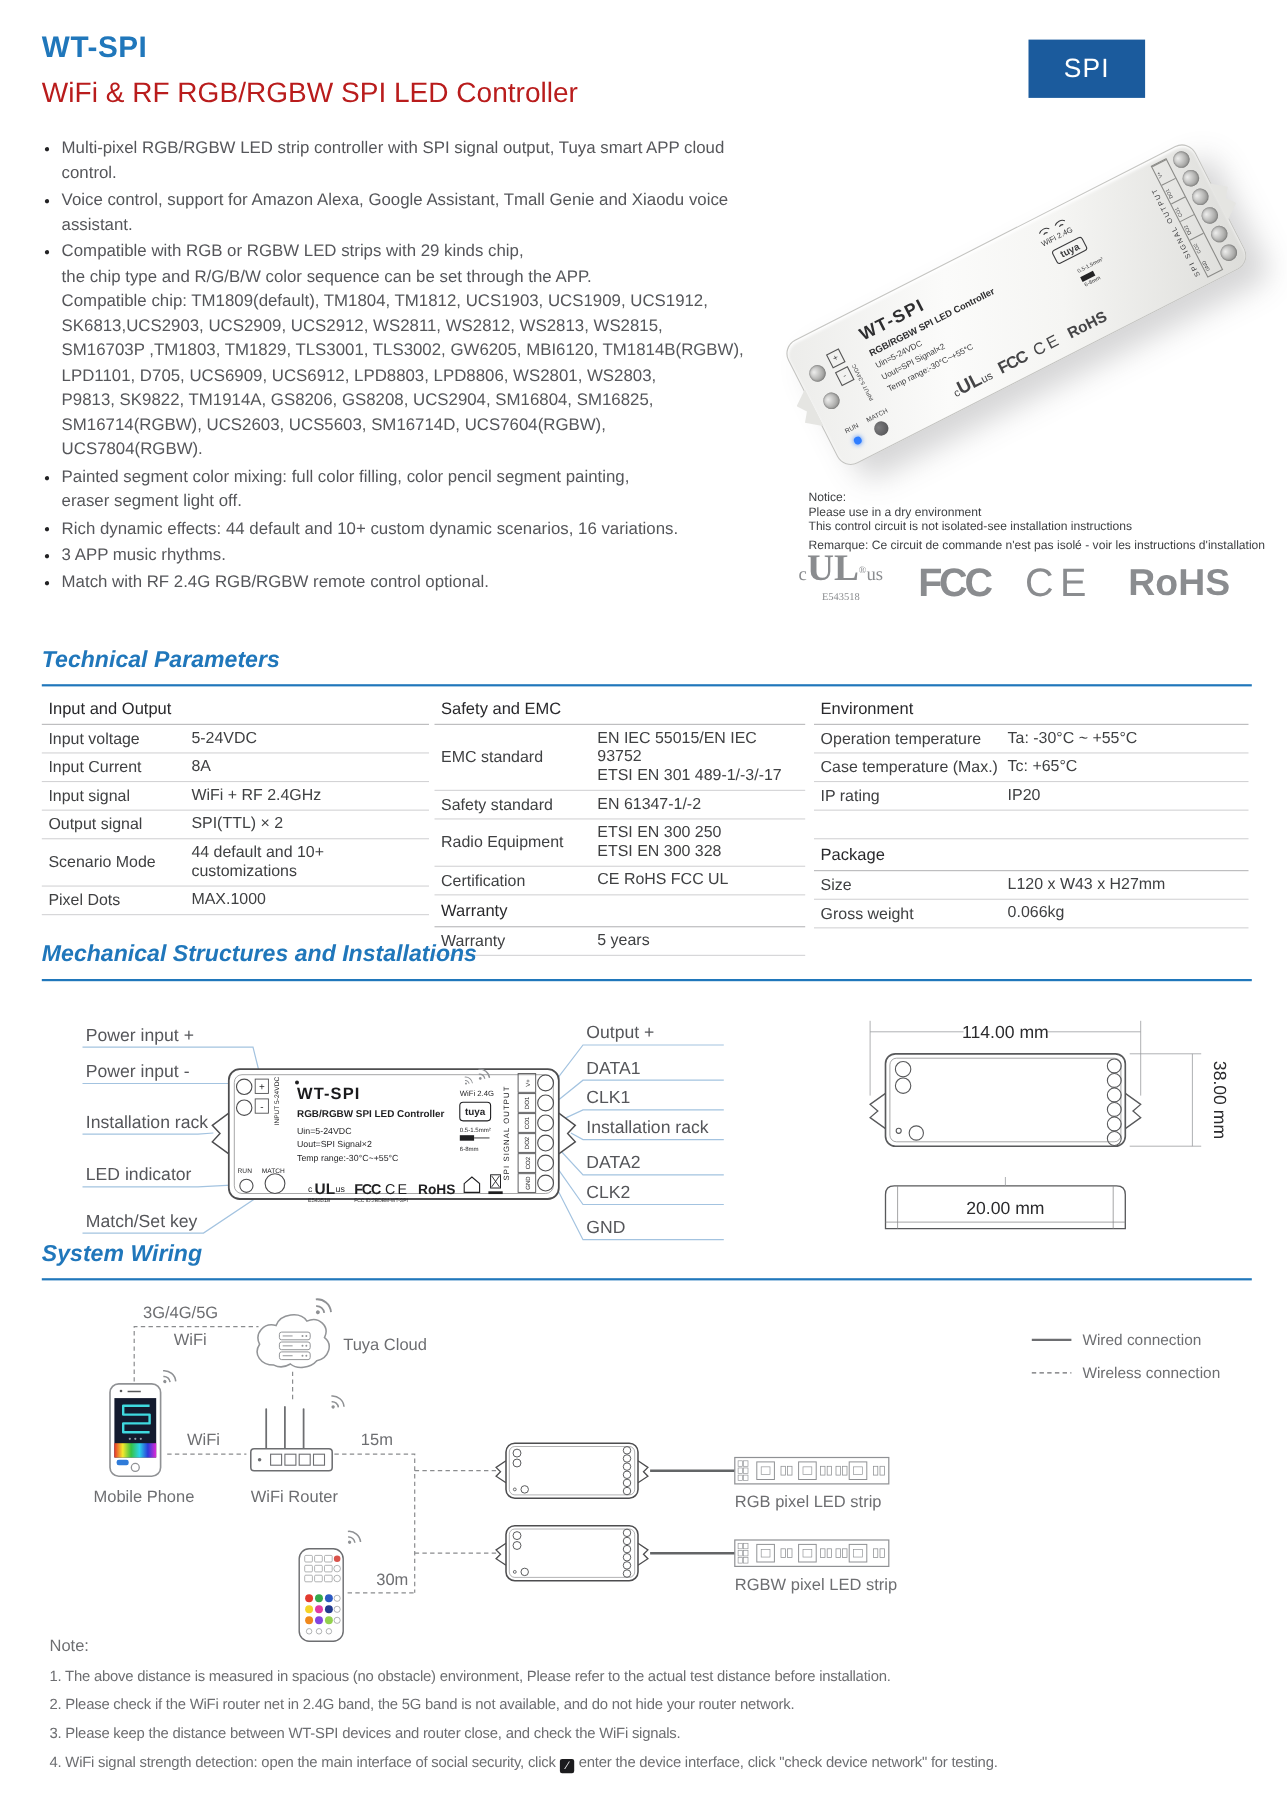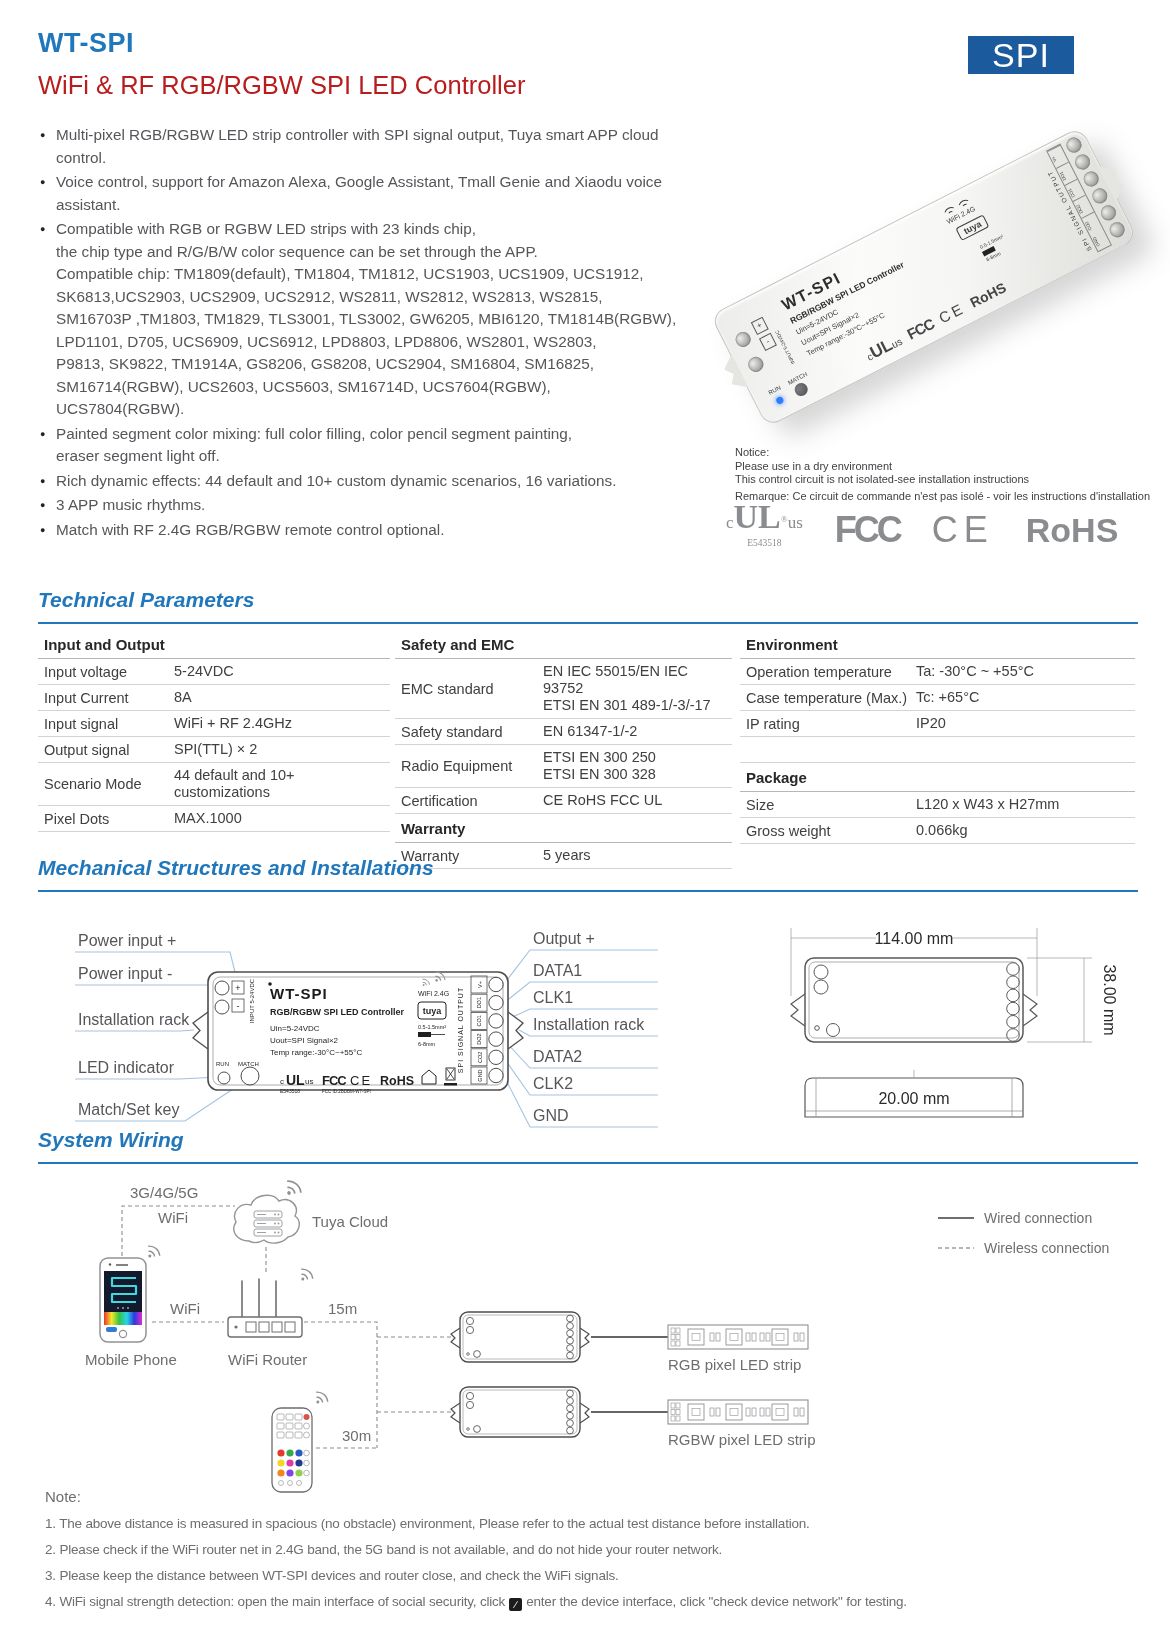--- a/index.html
+++ b/index.html
@@ -1,23 +1,23 @@
 <!DOCTYPE html>
 <html><head>
 <meta charset="utf-8">
 <style>
   html,body {margin:0;padding:0;background:#fff;}
   .page {position:relative; width:1170px; height:1638px; background:#fff; overflow:hidden;
          font-family:"Liberation Sans",sans-serif; color:#414044;}
   
   .model-title {position:absolute; left:38px; top:28px; font-size:27px; font-weight:600;
                 color:#2077bb; letter-spacing:.5px;}
-  .spi-badge {position:absolute; left:935px; top:36px; width:106px; height:38px; background:#1b5b9d;
-              color:#fff; font-size:34px; display:flex; align-items:center; justify-content:center;
-              letter-spacing:1px;margin-left:33px;}
+  .spi-badge {position:absolute; left:935px; top:36px; width:106px; height:53px; background:#1b5b9d;
+              color:#fff; font-size:24px; display:flex; align-items:center; justify-content:center;
+              letter-spacing:1px;}
   .prod-title {position:absolute; left:38px; top:71px; font-size:25.5px; color:#b91c1c;}
   
   .features {position:absolute; left:38px; top:124px; width:668px;}
   .feat {position:relative; padding-left:18px; font-size:15.3px; line-height:22.5px; color:#55565a;}
   .feat.b {margin-top:2px;}
   .features .feat.b:first-child {margin-top:0;}
   .feat .dot {position:absolute; left:2px; top:0; font-size:9px; line-height:22.5px; color:#232325;}
   
   .hero {position:absolute; left:690px; top:116px; width:480px; height:322px;}
   .dev {position:absolute; left:26px; top:98px; width:414px; height:124px; transform:rotate(-27deg);
@@ -72,21 +72,21 @@
   .cr-ul sup {font-size:9px;}
   .cr-e {font-size:9.5px; line-height:10px;}
   .cr-fcc {font-size:36px; font-weight:bold; letter-spacing:-3px; line-height:36px;}
   .cr-ce {font-size:36px; letter-spacing:6px; font-weight:500; line-height:36px;}
   .cr-rohs {font-size:34px; font-weight:bold; line-height:36px;}
   
   .sect {position:absolute; left:38px; font-size:21px; color:#2077bb; font-weight:600;font-style:italic;}
   .rule {position:absolute; left:38px; width:1100px; height:0; border-top:2px solid #2077bb;}
   
   .tcol {position:absolute; top:630px;}
-  .th {font-size:15px; font-weight:bold; color:#28282b; padding:6px 0 5px 6px;
+  .th {font-size:15px; font-weight:normal; color:#28282b; padding:6px 0 5px 6px;
        border-bottom:1px solid #b7b7ba; line-height:17px;}
   .trow {display:flex; align-items:center; border-bottom:1px solid #d3d3d5; padding:3px 0 3px 6px;}
   .tl {font-size:14.5px; color:#3f4042;}
   .tv {font-size:14.5px; color:#3f4042; line-height:17px; padding:1px 0;}
   .c1 .tl {flex:0 0 130px;} .c2 .tl {flex:0 0 142px;} .c3 .tl {flex:0 0 170px;}
   .gap {height:25px; border-bottom:1px solid #d3d3d5;}
   
   svg text {font-family:"Liberation Sans",sans-serif;}
   .mech-svg {position:absolute; left:30px; top:900px;}
   .wire-svg {position:absolute; left:30px; top:1175px;}
@@ -103,21 +103,21 @@
 
 <div class="page">
 
   <div class="model-title">WT-SPI</div>
   <div class="spi-badge">SPI</div>
   <div class="prod-title">WiFi &amp; RF RGB/RGBW SPI LED Controller</div>
 
   <div class="features">
     <div class="feat b"><span class="dot">●</span><span>Multi-pixel RGB/RGBW LED strip controller with SPI signal output, Tuya smart APP cloud control.</span></div>
     <div class="feat b"><span class="dot">●</span><span>Voice control, support for Amazon Alexa, Google Assistant, Tmall Genie and Xiaodu voice assistant.</span></div>
-    <div class="feat b"><span class="dot">●</span><span>Compatible with RGB or RGBW LED strips with 23 kinds chip,</span></div>
+    <div class="feat b"><span class="dot">●</span><span>Compatible with RGB or RGBW LED strips with 29 kinds chip,</span></div>
     <div class="feat c"><span>the chip type and R/G/B/W color sequence can be set through the APP.</span></div>
     <div class="feat c"><span>Compatible chip: TM1809(default), TM1804, TM1812, UCS1903, UCS1909, UCS1912,</span></div>
     <div class="feat c"><span>SK6813,UCS2903, UCS2909, UCS2912, WS2811, WS2812, WS2813, WS2815,</span></div>
     <div class="feat c"><span>SM16703P ,TM1803, TM1829, TLS3001, TLS3002, GW6205, MBI6120, TM1814B(RGBW),</span></div>
     <div class="feat c"><span>LPD1101, D705, UCS6909, UCS6912, LPD8803, LPD8806, WS2801, WS2803,</span></div>
     <div class="feat c"><span>P9813, SK9822, TM1914A, GS8206, GS8208, UCS2904, SM16804, SM16825,</span></div>
     <div class="feat c"><span>SM16714(RGBW), UCS2603, UCS5603, SM16714D, UCS7604(RGBW),</span></div>
     <div class="feat c"><span>UCS7804(RGBW).</span></div>
     <div class="feat b"><span class="dot">●</span><span>Painted segment color mixing: full color filling, color pencil segment painting,</span></div>
     <div class="feat c"><span>eraser segment light off.</span></div>

